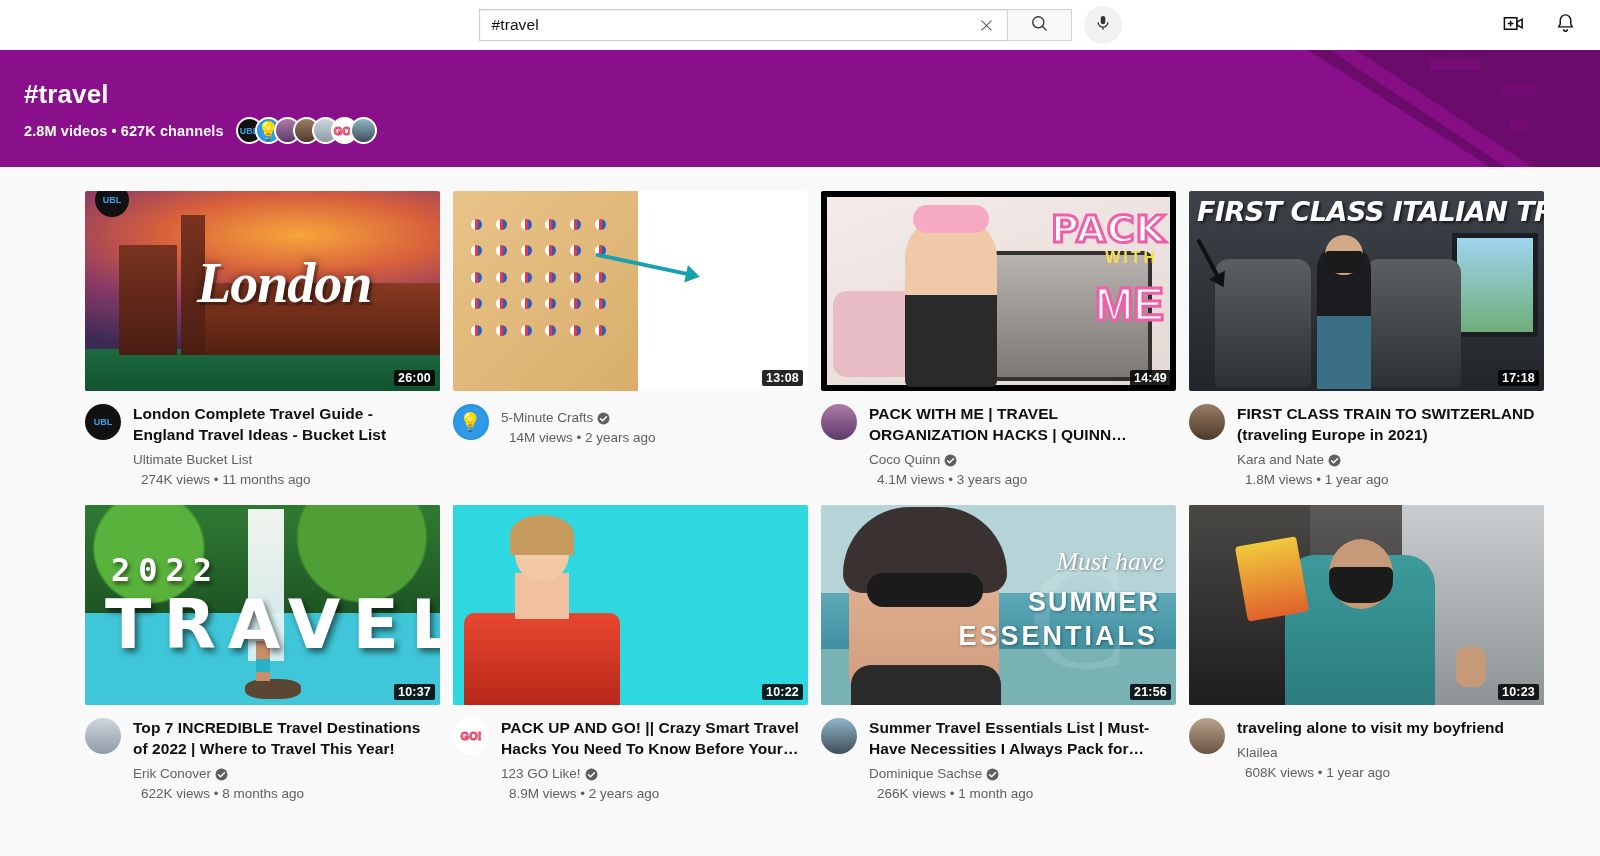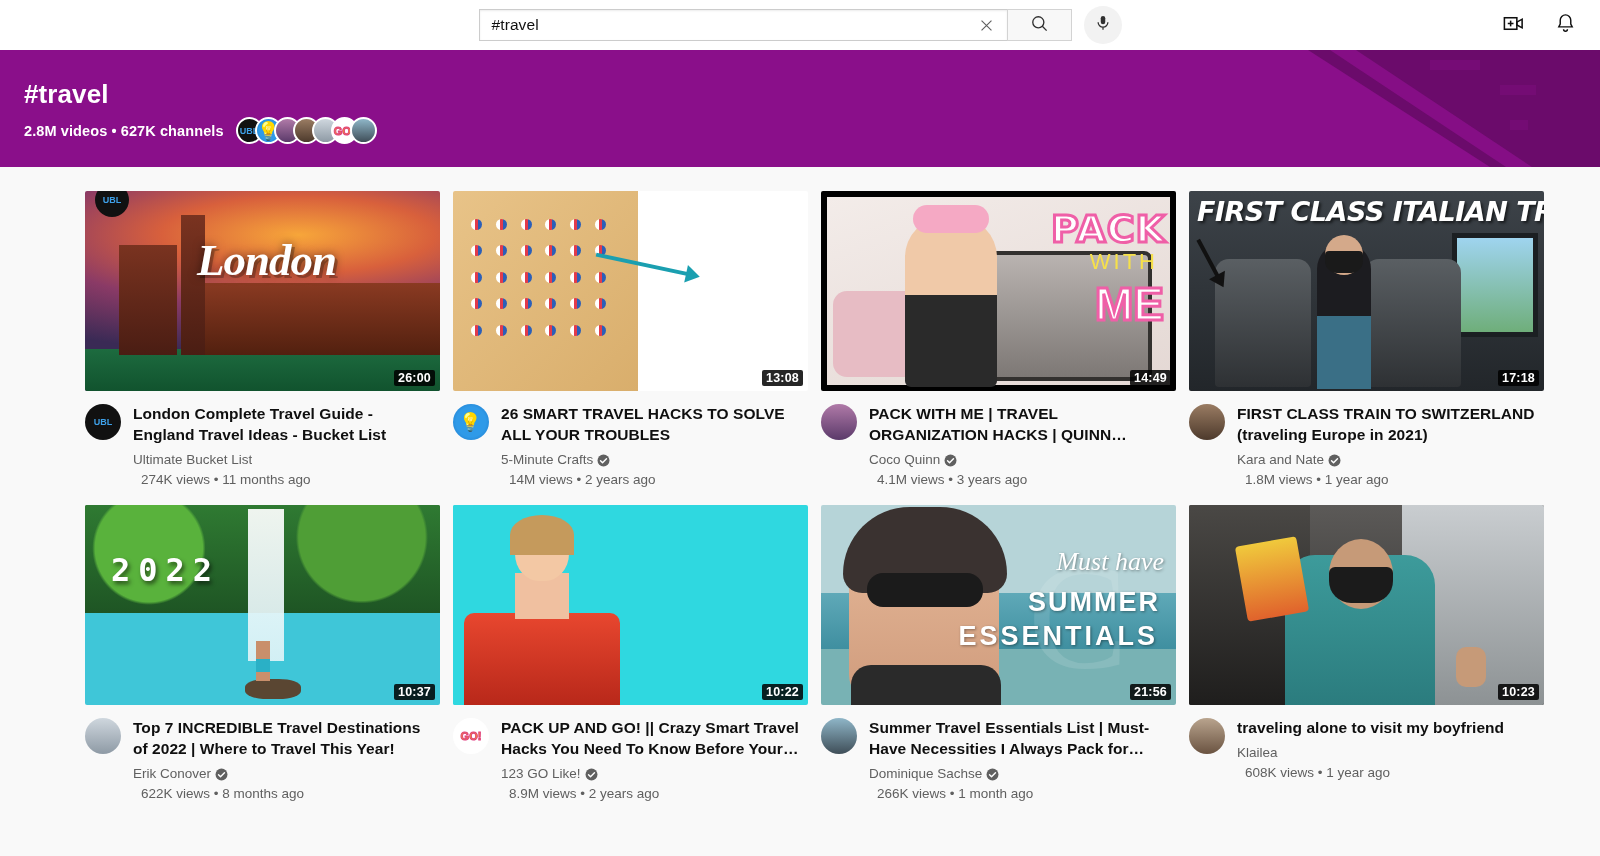--- a/index.html
+++ b/index.html
@@ -233,43 +233,43 @@
   .t-london {
     background:
       radial-gradient(ellipse 120% 60% at 60% 22%, #f7a63a 0%, #d8603c 32%, #8a3a66 62%, #3a2a55 100%),
       linear-gradient(#2a2a4a, #2a2a4a);
   }
   .t-london .bridge { position:absolute; left:0; right:0; bottom:0; height:42px; background: linear-gradient(#1d6b3f, #11532e); }
   .t-london .tower { position:absolute; bottom:36px; left:34px; width:58px; height:110px; background:linear-gradient(#7a3320,#4a1d13); }
   .t-london .tower2 { position:absolute; bottom:36px; left:96px; width:24px; height:140px; background:linear-gradient(#7a3320,#4a1d13); }
   .t-london .pal { position:absolute; bottom:36px; left:120px; right:0; height:72px; background:linear-gradient(#8a3a22,#52200f); }
   .t-london .script {
-    position:absolute; left:112px; top:43px;
+    position:absolute; left:112px; top:60px;
     font-family: "Liberation Serif", serif;
     font-style: italic; font-weight: 700;
-    font-size: 45px; color:#fff;
+    font-size: 56px; color:#fff;
     text-shadow: 0 0 10px rgba(0,0,0,0.55), 3px 3px 0 rgba(0,0,0,0.25);
     letter-spacing: -1px;
   }
 
   .t-crafts { background: #ffffff; display:flex; }
   .t-crafts .left { width:52%; height:100%; background:linear-gradient(135deg,#e8c388,#d9ae6c); position:relative; }
   .t-crafts .arrow { position:absolute; left:40%; top:36%; width:100px; height:4px; background:#1a9fb0; transform: rotate(12deg); z-index:4; }
   .t-crafts .arrow:after { content:''; position:absolute; right:-6px; top:-7px; border-left:14px solid #1a9fb0; border-top:9px solid transparent; border-bottom:9px solid transparent; }
   .t-crafts .dots { position:absolute; inset:14% 12% 22% 10%; display:grid; grid-template-columns:repeat(6,1fr); grid-template-rows:repeat(5,1fr); gap:4px; }
   .t-crafts .dots i { background:linear-gradient(90deg,#fff 33%,#e23b4b 33% 66%,#2b5fb8 66%); border-radius:50%; height:11px; width:11px; }
 
   .t-pack { background:#000000; position:relative; }
   .t-pack .bg { position:absolute; inset:6px; background:linear-gradient(160deg,#f3ece9,#e4d8d4); }
   .t-pack .pillow { position:absolute; left:12px; bottom:14px; width:120px; height:86px; border-radius:14px; background:#e7bcc4; }
   .t-pack .person { position:absolute; left:84px; top:26px; width:92px; height:170px; background:linear-gradient(#f0c9a8 0 46%, #2a2a2a 46% 100%); border-radius:40px 40px 6px 6px; }
   .t-pack .bow { position:absolute; left:92px; top:14px; width:76px; height:28px; background:#f5a9c4; border-radius:16px; }
   .t-pack .case { position:absolute; right:24px; bottom:10px; width:190px; height:130px; background:linear-gradient(#b9b3b0,#7d7875); border:4px solid #33312f; border-radius:8px; }
   .t-pack .w1 { position:absolute; right:10px; top:16px; font-size:38px; font-weight:800; color:#fff; -webkit-text-stroke:3px #ef5fa7; letter-spacing:1px; font-family:"DejaVu Sans", sans-serif; }
-  .t-pack .w2 { position:absolute; right:18px; top:58px; font-size:22px; font-weight:400; color:#f6e04a; letter-spacing:3px; }
+  .t-pack .w2 { position:absolute; right:18px; top:58px; font-size:16px; font-weight:700; color:#f6e04a; letter-spacing:3px; }
   .t-pack .w3 { position:absolute; right:12px; top:86px; font-size:46px; font-weight:800; color:#fff; -webkit-text-stroke:3px #ef5fa7; }
 
   .t-train { background:linear-gradient(#3d4349,#22262a); position:relative; }
   .t-train .win { position:absolute; right:6px; top:42px; width:86px; height:104px; background:linear-gradient(#9fd4ef,#6fae7a); border:5px solid #1b1f22; }
   .t-train .seatL { position:absolute; left:26px; bottom:4px; width:96px; height:128px; background:linear-gradient(#5a5f63,#2e3134); border-radius:14px 14px 4px 4px; }
   .t-train .seatR { position:absolute; left:176px; bottom:4px; width:96px; height:128px; background:linear-gradient(#5a5f63,#2e3134); border-radius:14px 14px 4px 4px; }
   .t-train .per { position:absolute; left:128px; bottom:2px; width:54px; height:146px; background:linear-gradient(#1c1c20 0 50%, #3a6f86 50% 100%); border-radius:26px 26px 0 0; }
   .t-train .hd { position:absolute; left:136px; top:44px; width:38px; height:40px; background:#d4a98a; border-radius:50%; }
   .t-train .msk { position:absolute; left:136px; top:60px; width:38px; height:22px; background:#1a1a1a; border-radius:4px 4px 12px 12px; }
   .t-train .ttl { position:absolute; left:8px; top:5px; right:8px; font-family:"DejaVu Sans", sans-serif; font-style:italic; font-weight:800; font-size:27px; color:#fff; letter-spacing:-0.5px; text-shadow:2px 2px 3px rgba(0,0,0,0.6); white-space:nowrap; }
@@ -469,21 +469,20 @@
               </div>
             </div>
             <div class="arrow"></div>
           </div>
 
       <div class="duration">13:08</div>
     </div>
     <div class="meta">
       <div class="ch-avatar a-5min"></div>
       <div class="meta-text">
-        <div class="vid-title">26 SMART TRAVEL HACKS TO SOLVE ALL YOUR TROUBLES</div>
         <div class="chan-row">
           <span class="chan-name">5-Minute Crafts</span>
           <svg class="verified" viewBox="0 0 24 24">
                 <circle cx="12" cy="12" r="11" fill="#606060"></circle>
                 <path d="M6.5 12.3 L10.2 16 L17.5 8.6" stroke="#fff" stroke-width="2.6" fill="none" stroke-linecap="round" stroke-linejoin="round"></path>
               </svg>
         </div>
         <div class="stats">14M views • 2 years ago</div>
       </div>
     </div>
@@ -549,20 +548,21 @@
     </div>
       </div>
       <div class="card">
     <div class="thumb t-trav2022">
       <div class="thumb-img">
             <div class="foliage"></div>
             <div class="fall"></div>
             <div class="rock"></div>
             <div class="man"></div>
             <div class="y">2022</div>
+            <div class="t">TRAVEL</div>
           </div>
 
       <div class="duration">10:37</div>
     </div>
     <div class="meta">
       <div class="ch-avatar a-erik"></div>
       <div class="meta-text">
         <div class="vid-title">Top 7 INCREDIBLE Travel Destinations of 2022 | Where to Travel This Year!</div>
         <div class="chan-row">
           <span class="chan-name">Erik Conover</span>

